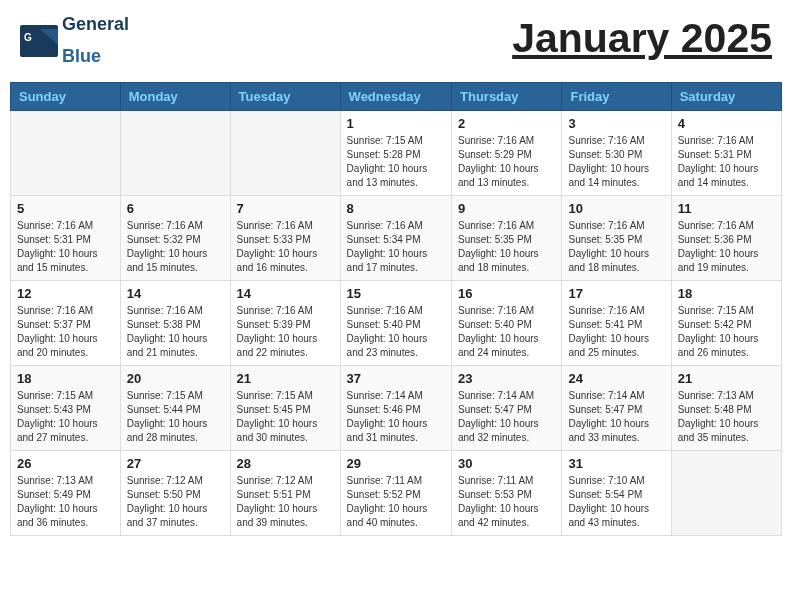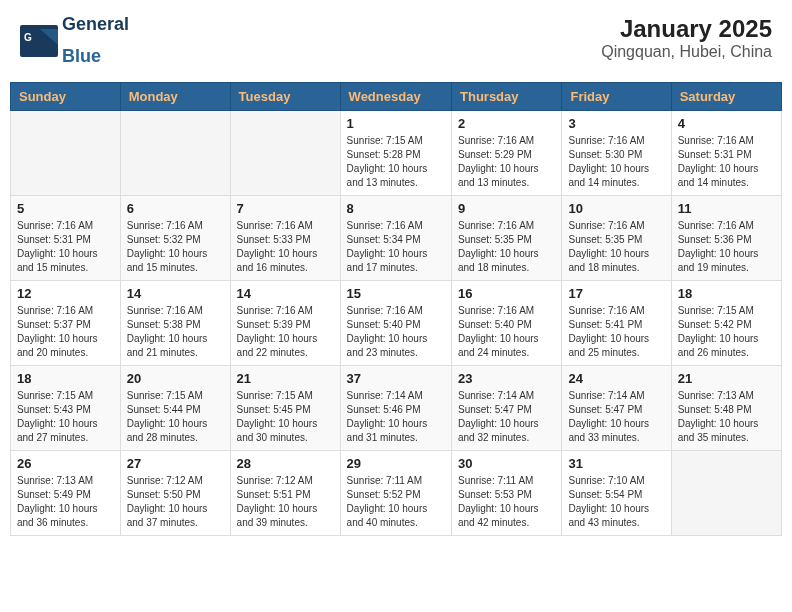--- a/index.html
+++ b/index.html
@@ -24,36 +24,37 @@
     }
     .logo-row {
       display: flex;
       align-items: center;
       gap: 4px;
     }
     .title-section {
       text-align: right;
     }
     .month-title {
-      font-size: 24px;
+      font-size: 41px;
       font-weight: bold;
       color: #222;
+      text-decoration: underline;
     }
     .location {
       font-size: 16px;
       color: #555;
     }
     .calendar {
       width: 100%;
       border-collapse: collapse;
       border: 1px solid #ccc;
     }
     .calendar th {
       background-color: #2a6496;
-      color: #fdba74;
+      color: #7dd3fc;
       text-align: left;
       padding: 6px 8px;
       font-size: 13px;
       border: 1px solid #1e5080;
     }
     .calendar td {
       vertical-align: top;
       padding: 5px 6px;
       border: 1px solid #ddd;
       width: 113px;
@@ -95,21 +96,20 @@
         <text x="4" y="16" font-size="10" fill="white" font-weight="bold">G</text>
       </svg>
       <div>
         <div style="font-size:18px;font-weight:bold;color:#1a3a5c;line-height:1.1;">General</div>
         <div style="font-size:18px;font-weight:bold;color:#2a6496;line-height:1.1;margin-top:12px;">Blue</div>
       </div>
     </div>
   </div>
   <div class="title-section">
     <div class="month-title">January 2025</div>
-    <div class="location">Qingquan, Hubei, China</div>
   </div>
 </div>
 
 <table class="calendar">
   <thead>
     <tr>
     <th>Sunday</th>
         <th>Monday</th>
         <th>Tuesday</th>
         <th>Wednesday</th>

